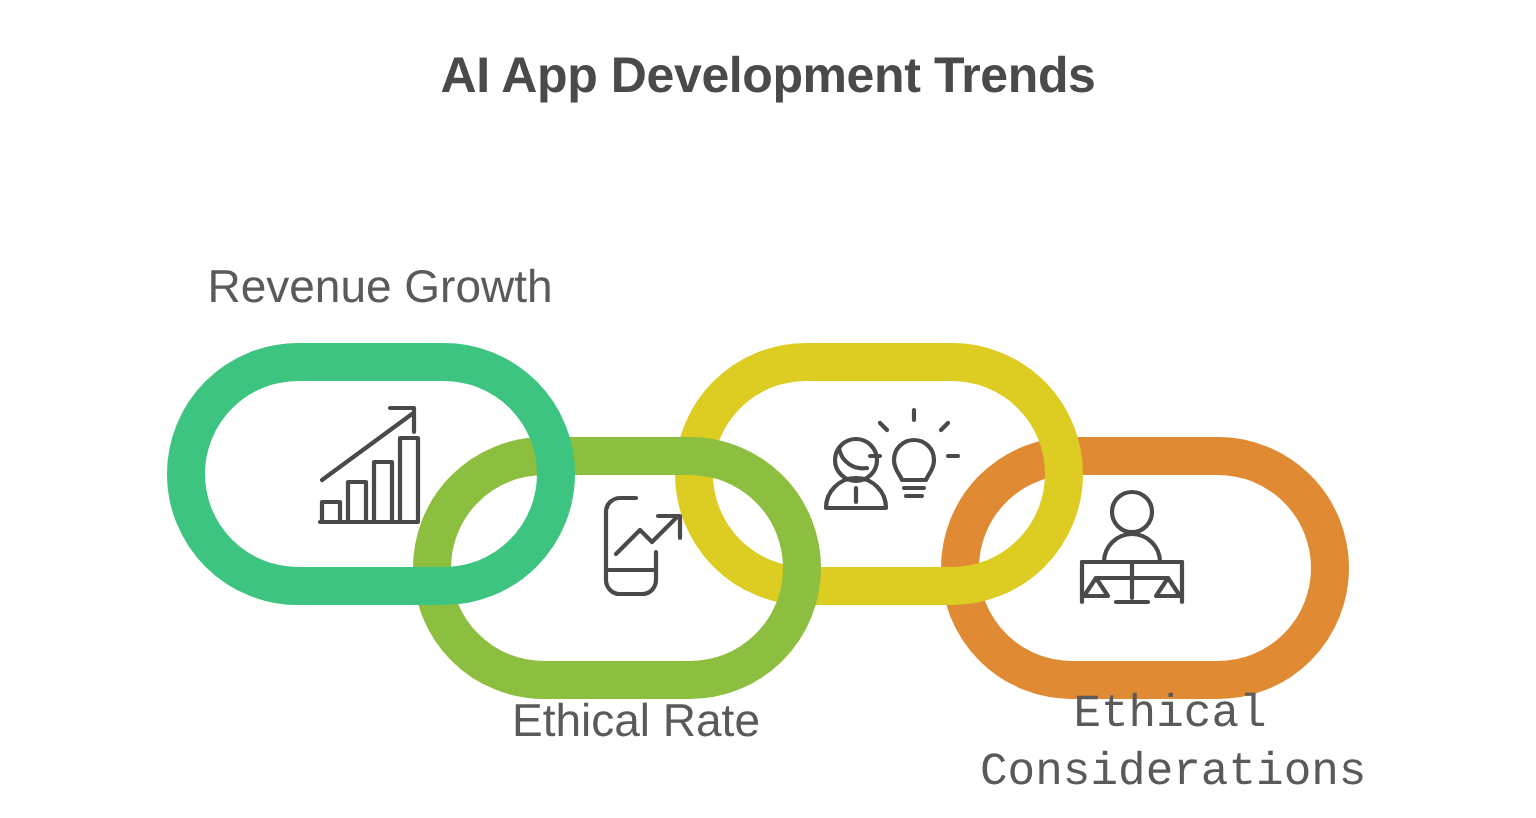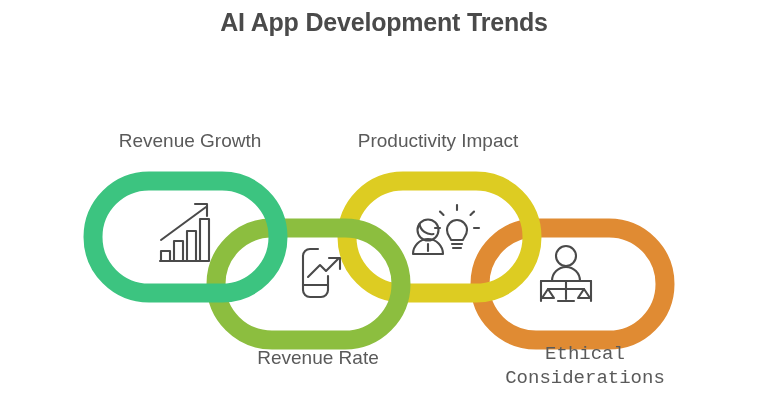--- a/index.html
+++ b/index.html
@@ -18,42 +18,42 @@
 
   #infographic {
     position: absolute;
     inset: 0;
     width: 768px;
     height: 409px;
   }
 
   #page-title {
     position: absolute;
-    top: 8px;
+    top: 24px;
     left: 0;
     width: 768px;
     text-align: center;
     font-size: 25px;
     font-weight: bold;
     color: #4a4a4a;
     letter-spacing: -0.2px;
   }
 
   .chain-svg {
     position: absolute;
     left: 0;
     top: 0;
     width: 768px;
     height: 409px;
     pointer-events: none;
   }
 
   .node-label {
     position: absolute;
-    font-size: 19px;
+    font-size: 23px;
     color: #5a5a5a;
     text-align: center;
     line-height: 1.25;
     white-space: pre-line;
   }
 
   #label-0 { left: 60px;  top: 129px; width: 260px; }
   #label-1 { left: 218px; top: 346px; width: 200px; }
   #label-2 { left: 308px; top: 129px; width: 260px; }
   #label-3 { left: 490px; top: 343px; width: 190px; }
@@ -145,20 +145,19 @@
         <rect x="200" y="219" width="9" height="42"></rect>
 
         <path d="M161 240 l45 -33"></path>
         <path d="M195 204 h12 v12"></path>
       </g>
     </g>
   </svg>
 
   <div class="node-label" id="label-0" style="color: rgb(90, 90, 90);">Revenue Growth</div>
 
-  <div class="node-label" id="label-1" style="color: rgb(90, 90, 90);">Revenue Rate</div>
+  <div class="node-label" id="label-1" style="color: rgb(90, 90, 90);">Ethical Rate</div>
 
-  <div class="node-label" id="label-2" style="color: rgb(90, 90, 90);">Productivity Impact</div>
 
   <div class="node-label" id="label-3" style="color: rgb(90, 90, 90); font-family: Liberation Mono, monospace;">Ethical
 Considerations</div>
 
 </div>
 
 </body></html>

